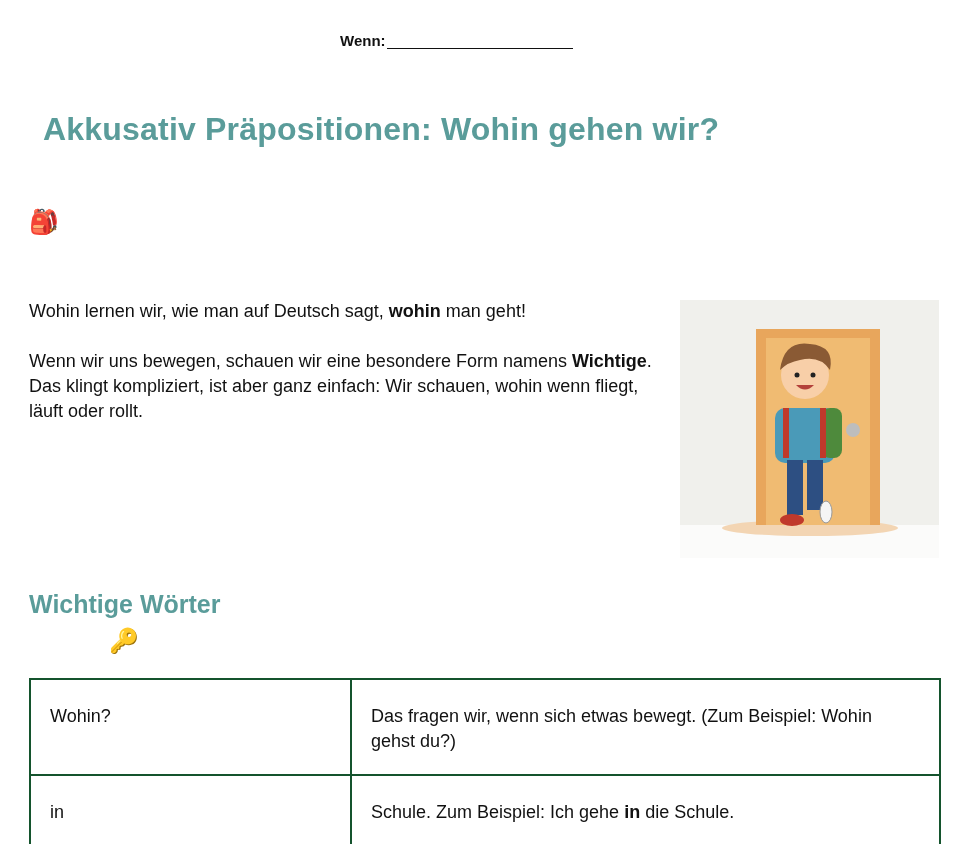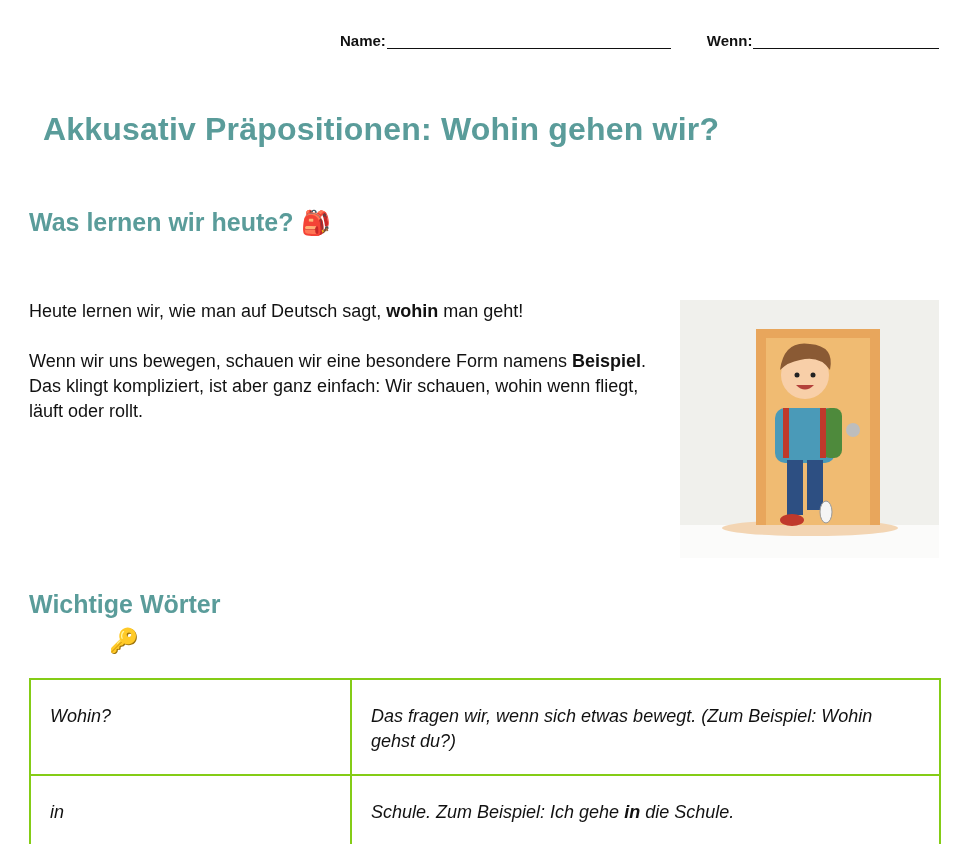--- a/index.html
+++ b/index.html
@@ -36,50 +36,45 @@
     .illustration {
       position: absolute; left: 680px; top: 300px; width: 259px; height: 258px;
       background: #f0f0ec;
     }
 
     table.vocab {
       position: absolute; left: 29px; top: 678px; width: 912px;
       border-collapse: collapse; font-size: 18px;
     }
     table.vocab td {
-      border: 2px solid #84cc16; vertical-align: top; padding: 24px 19px 20px 19px; line-height: 25px; font-style: italic;
+      border: 2px solid #14532d; vertical-align: top; padding: 24px 19px 20px 19px; line-height: 25px;
     }
     table.vocab td.word { width: 281px; }
     table.vocab tr.row1 td { height: 45px; }
     table.vocab tr.row2 td { height: 20px; }
   </style>
 </head>
 <body>
 
 <div class="header-fields">
   <div class="field">
-    <span>Name:</span>
-    <span class="line name-line"></span>
-  </div>
-  <div class="field">
     <span>Wenn:</span>
     <span class="line date-line"></span>
   </div>
 </div>
 
 <h1 class="title">Akkusativ Präpositionen: Wohin gehen wir?</h1>
 
 <h2 class="h2 s1">
-  <span>Was lernen wir heute?</span>
   <span class="emoji">🎒</span>
 </h2>
 
 <div class="intro">
-  <p><span>Heute lernen wir, wie man auf Deutsch sagt, </span><b>wohin</b><span> man geht!</span></p>
-  <p><span>Wenn wir uns bewegen, schauen wir eine besondere Form namens </span><b>Beispiel</b><span>. Das klingt kompliziert, ist aber ganz einfach: Wir schauen, wohin wenn fliegt, läuft oder rollt.</span></p>
+  <p><span>Wohin lernen wir, wie man auf Deutsch sagt, </span><b>wohin</b><span> man geht!</span></p>
+  <p><span>Wenn wir uns bewegen, schauen wir eine besondere Form namens </span><b>Wichtige</b><span>. Das klingt kompliziert, ist aber ganz einfach: Wir schauen, wohin wenn fliegt, läuft oder rollt.</span></p>
 </div>
 
 <div class="illustration" title="Boy with backpack walking through a door">
   <svg width="259" height="258" viewBox="0 0 259 258">
     <rect x="0" y="225" width="259" height="33" fill="#fbfbfa"></rect>
     <ellipse cx="130" cy="228" rx="88" ry="8" fill="#f3d5b3"></ellipse>
     <rect x="76" y="29" width="124" height="196" fill="#e8a65c"></rect>
     <rect x="86" y="38" width="104" height="187" fill="#f0bb72"></rect>
     <circle cx="173" cy="130" r="7" fill="#bdbdbd"></circle>
     <rect x="95" y="108" width="60" height="55" rx="10" fill="#4a9ab8"></rect>

